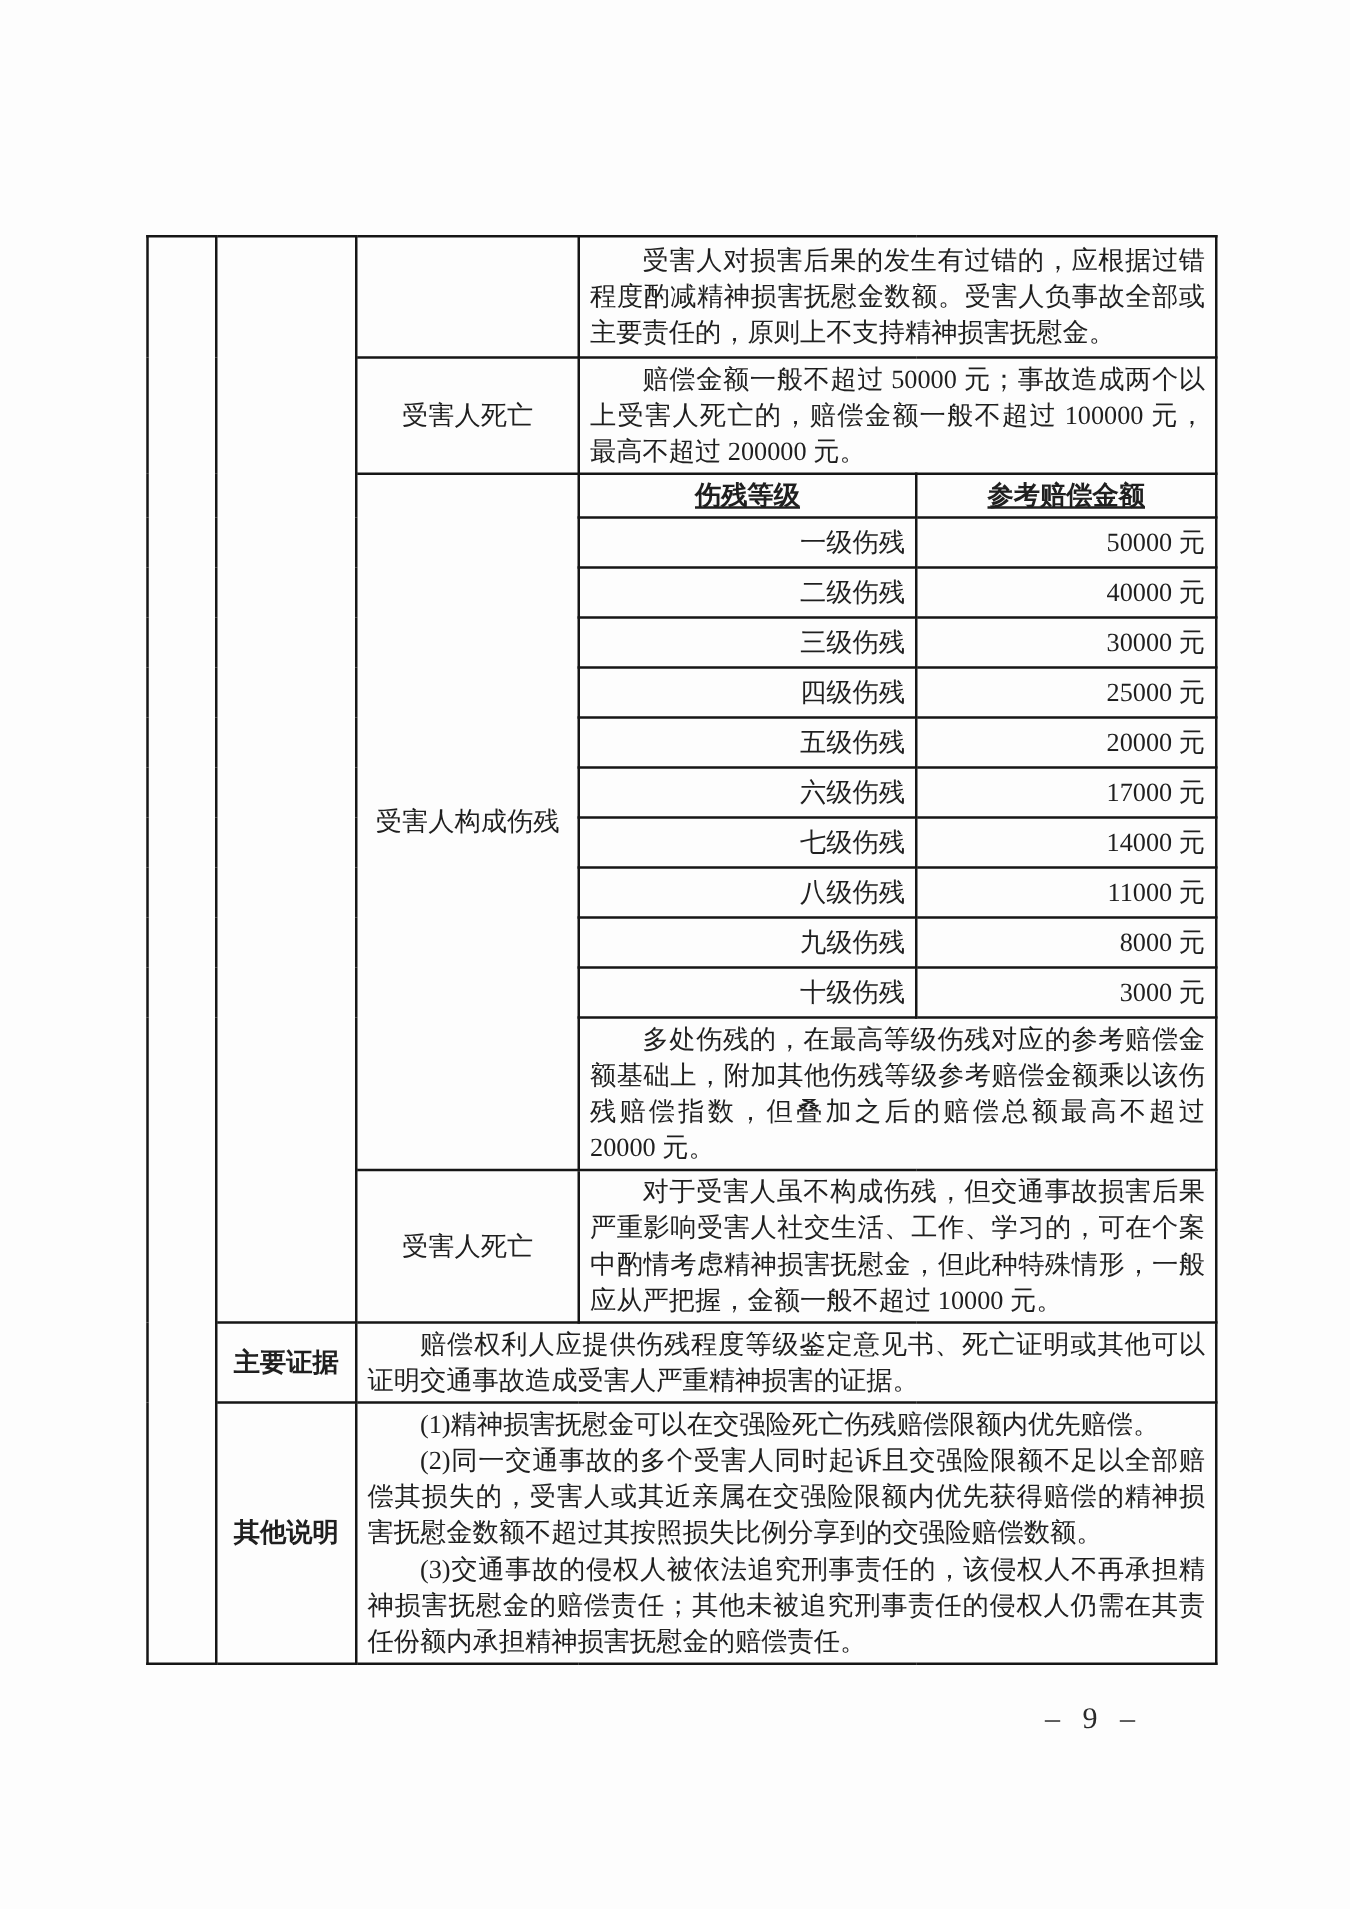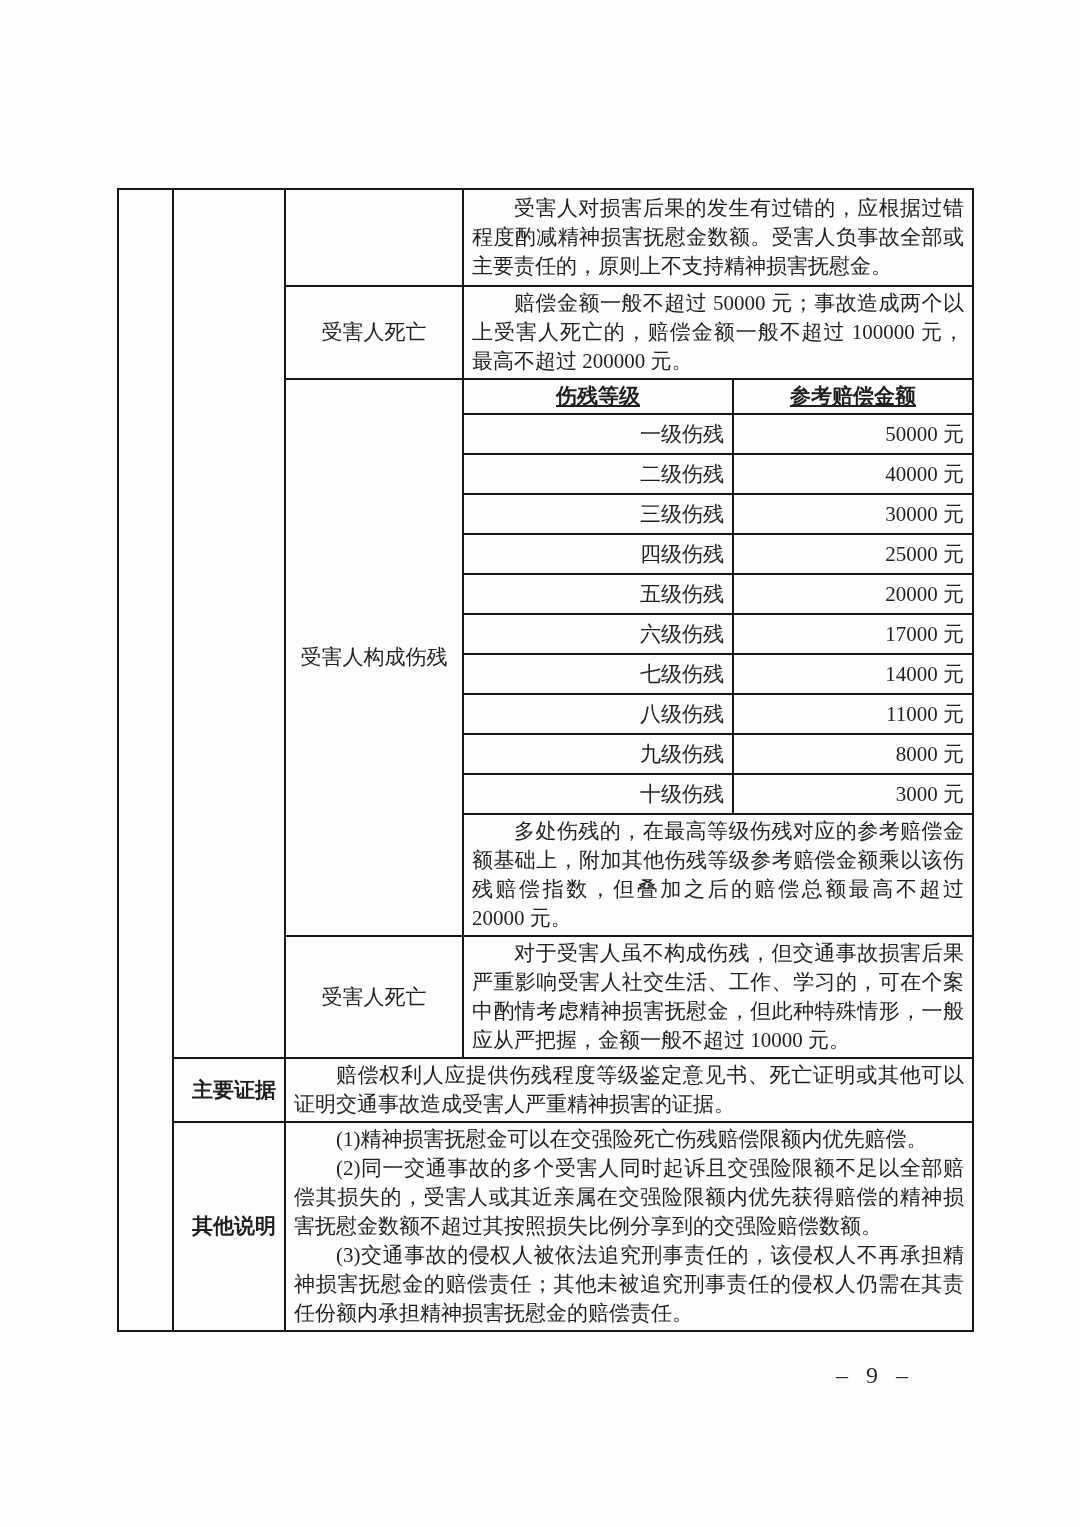--- a/index.html
+++ b/index.html
@@ -32,22 +32,22 @@
   }
   td.content { text-align: justify; vertical-align: middle; padding: 4px 10px; }
   p.para { margin: 0; text-indent: 2em; text-align: justify; }
   td.sublabel {
     text-align: center;
     font-size: 21px;
     white-space: nowrap;
     margin-top: 16px;
   }
   td.boldlabel {
-    text-align: right;
-    font-family: Liberation Serif, serif;
+    text-align: center;
+    font-family: Liberation Sans, sans-serif;
     font-weight: 700;
     font-size: 22px;
     white-space: nowrap;
   }
   th.gridhead {
     text-align: center;
     font-weight: 700;
     font-size: 21px;
     text-decoration: underline;
   }

